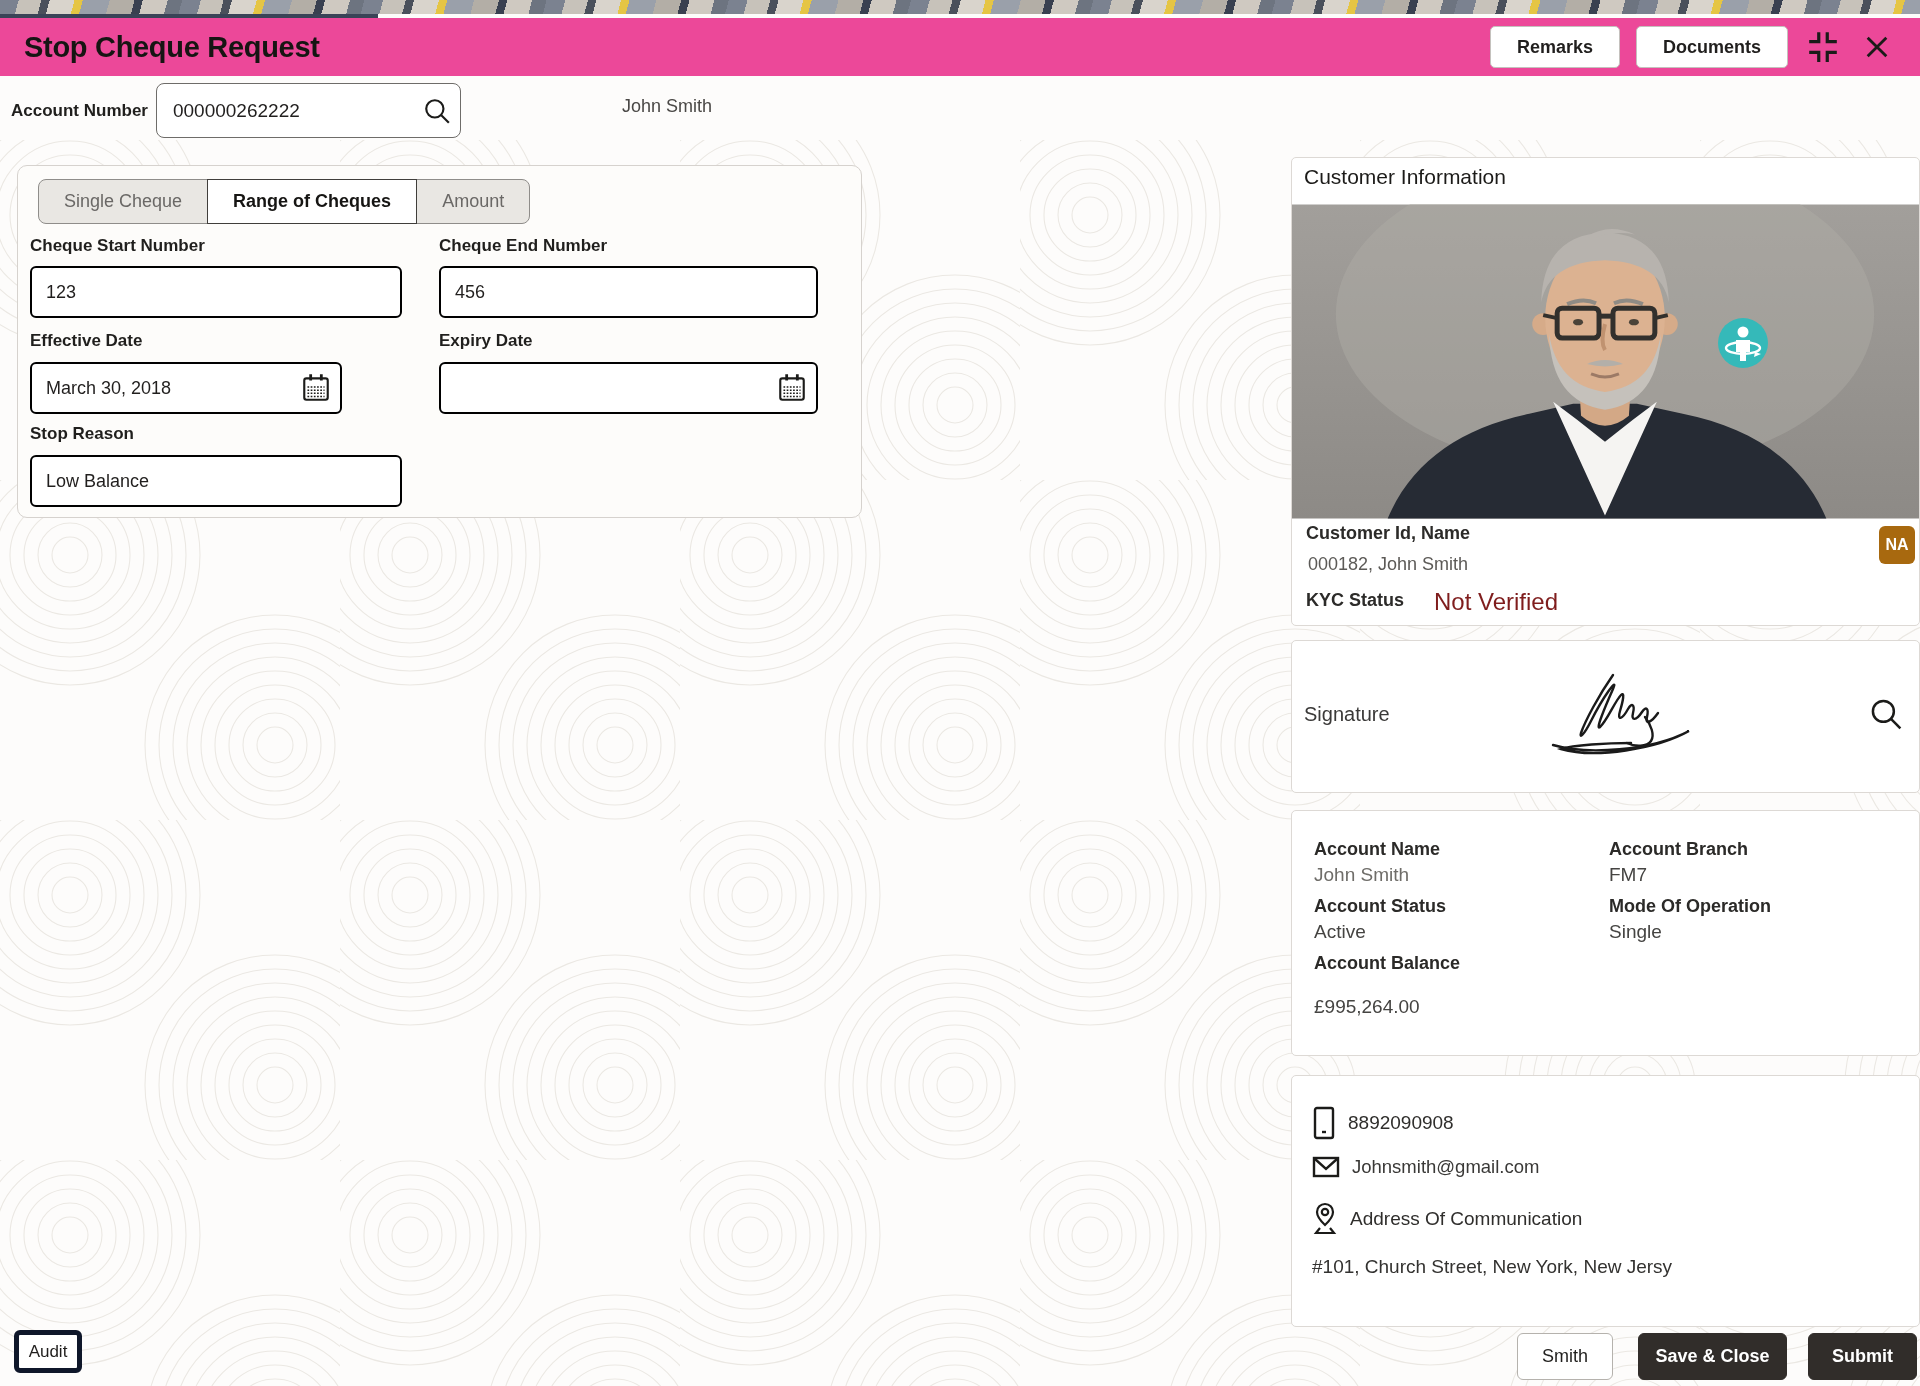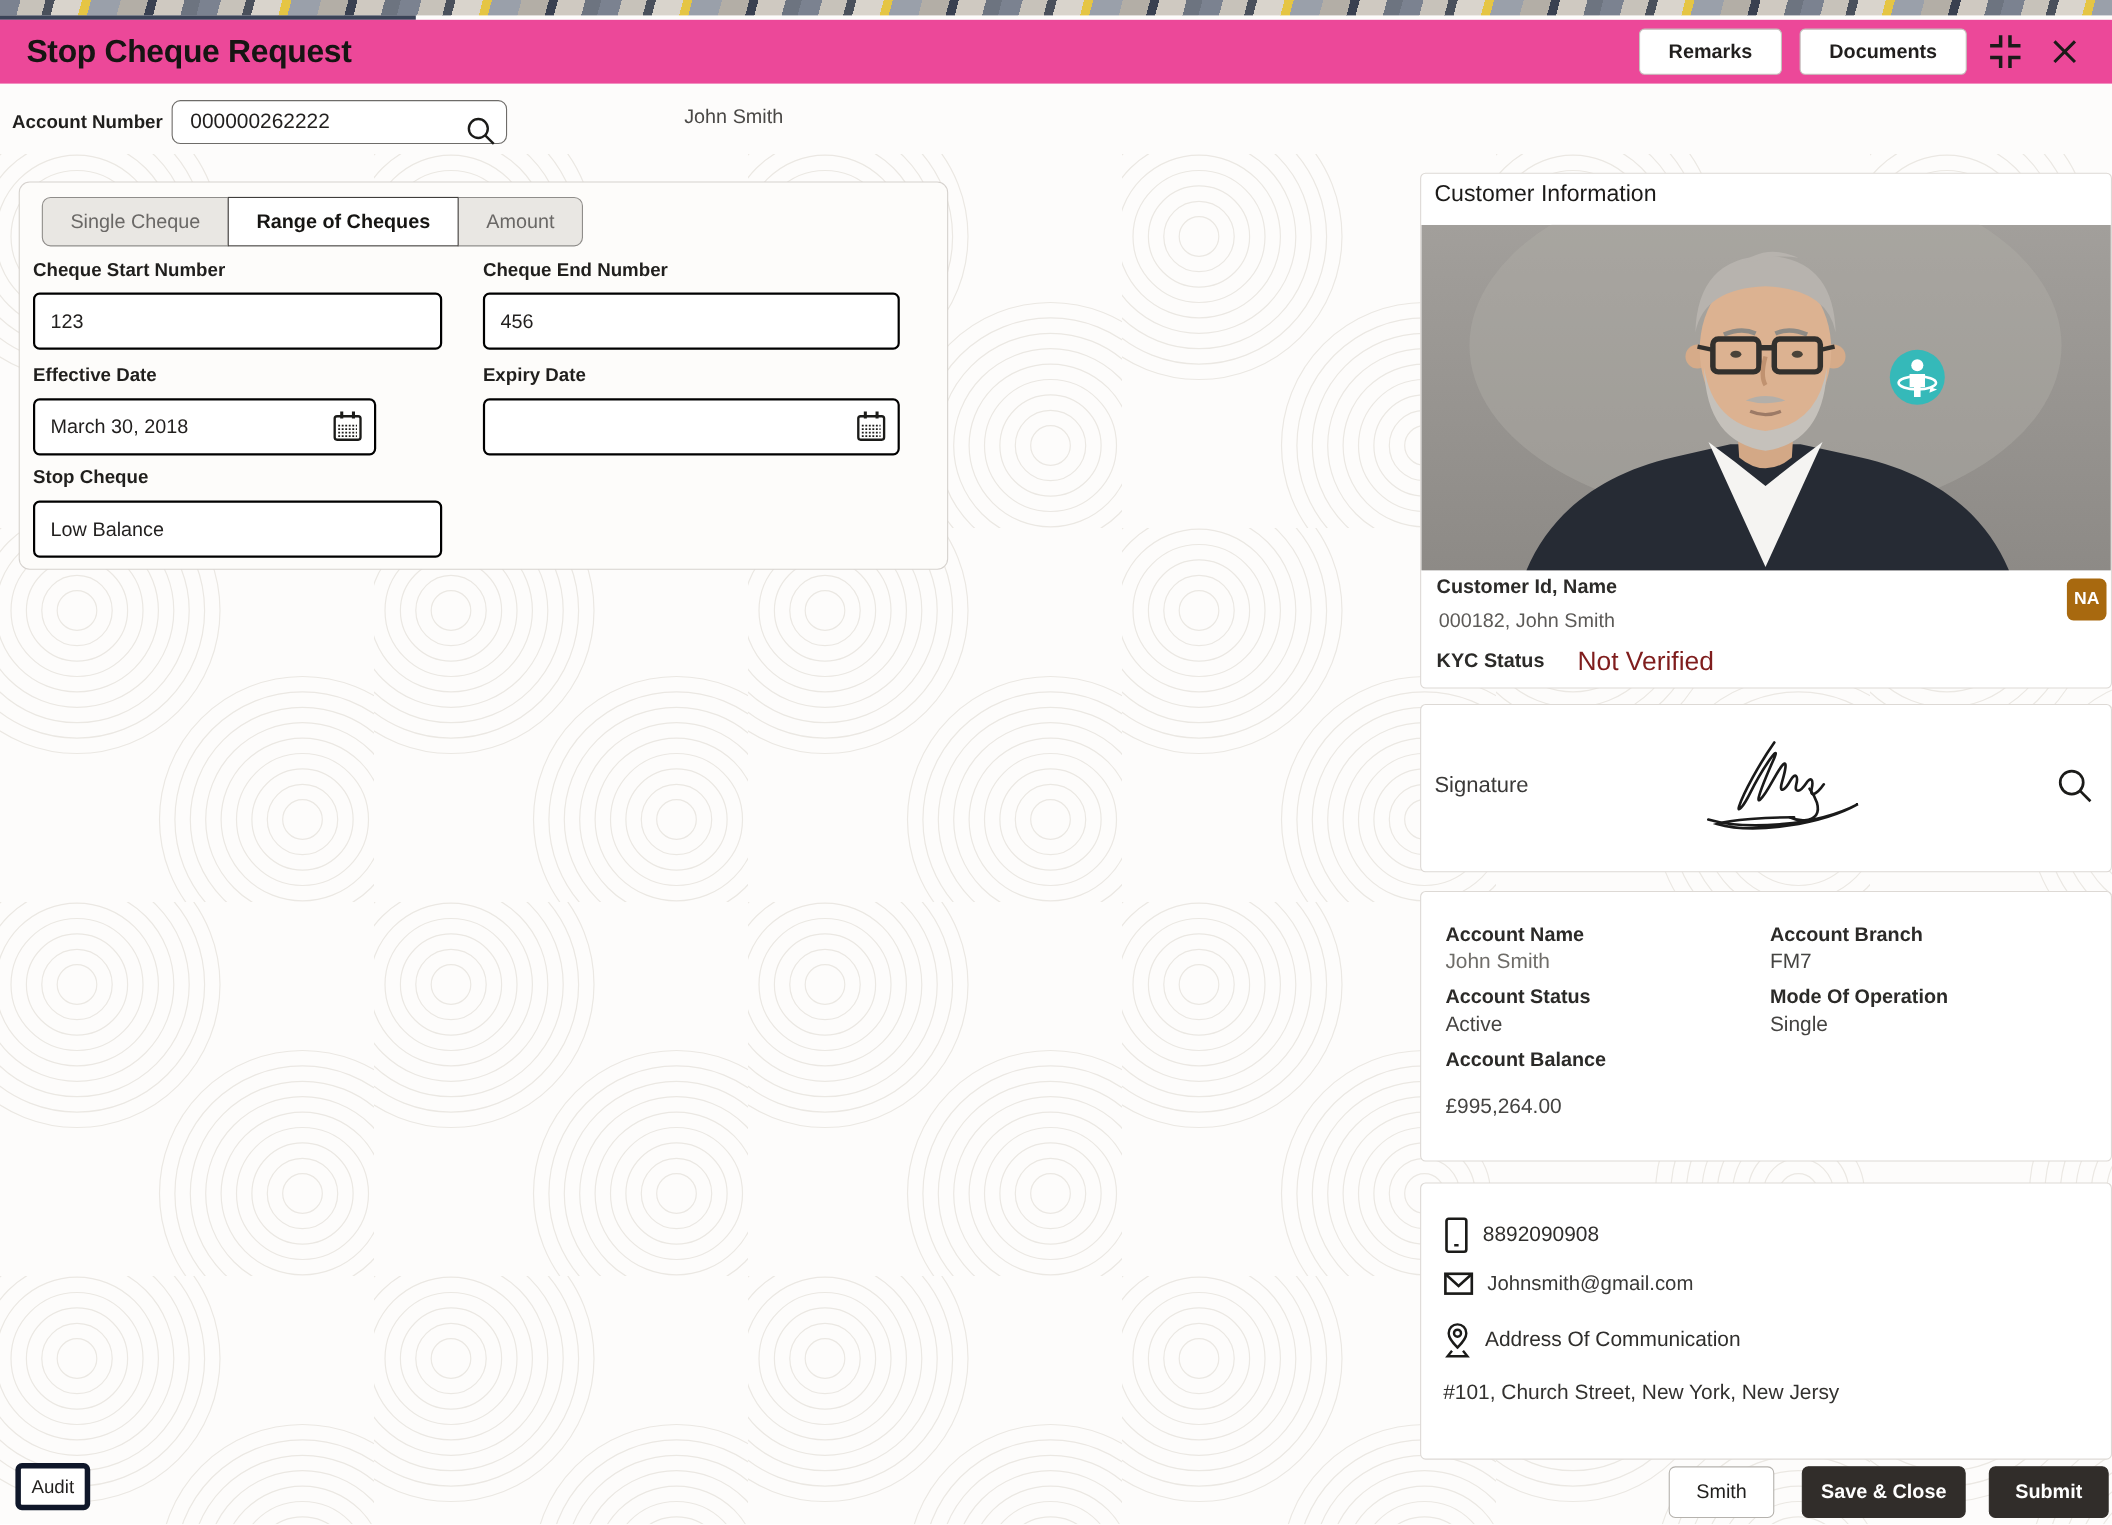--- a/index.html
+++ b/index.html
@@ -24,21 +24,21 @@
   .header-actions { margin-left:auto; display:flex; align-items:center; gap:16px; }
   .btn-outline { height:42px; padding:0 26px; background:#ffffff; border:1px solid #c4c1bd; border-radius:5px;
                  font-size:18px; font-weight:600; color:#211f1e; display:flex; align-items:center; cursor:pointer;
                  font-family:"Liberation Sans", sans-serif; }
   .icon-btn { background:none; border:none; cursor:pointer; display:flex; align-items:center; justify-content:center;
               width:38px; height:38px; }
 
   
   .account-row { position:absolute; left:11px; top:83px; height:55px; display:flex; align-items:center; }
   .account-label { font-size:17px; font-weight:600; color:#201f1d; margin-right:8px; }
-  .account-input-wrap { position:relative; width:305px; height:40px; }
+  .account-input-wrap { position:relative; width:305px; height:55px; }
   .account-input-wrap input { width:100%; height:100%; border:1px solid #6e6c69; border-radius:8px; background:#fff;
       font-size:19px; color:#211f1e; padding:0 46px 0 16px; font-family:"Liberation Sans", sans-serif; }
   .account-search { position:absolute; right:10px; top:14px; width:28px; height:28px; cursor:pointer; }
   .customer-name-top { position:absolute; left:622px; top:96px; font-size:18px; color:#4a4846; }
 
   
   .bg-pattern { position:absolute; left:0; top:140px; z-index:0; }
 
   
   .form-card { position:absolute; left:17px; top:165px; width:845px; height:353px; background:#fdfcfa;
@@ -204,21 +204,21 @@
         <svg width="32" height="32" viewBox="0 0 30 30" fill="none" stroke="#1b1b19" stroke-width="2">
           <rect x="4" y="6" width="22" height="20" rx="2"></rect>
           <path d="M10 2 V8 M20 2 V8" stroke-width="2.6"></path>
           <g stroke="#1b1b19" stroke-width="1.4">
             <path d="M7 14 H23 M7 17 H23 M7 20 H23 M7 23 H23" stroke-dasharray="1.6 1.4"></path>
           </g>
         </svg>
       </span>
     </div>
 
-    <div class="field-label" style="left:12px; top:258px;">Stop Cheque</div>
+    <div class="field-label" style="left:12px; top:258px;">Stop Reason</div>
     <div class="tb-wrap" style="left:12px; top:289px; width:372px;">
       <input class="no-icon" type="text" value="Low Balance" style="">
     </div>
   </div>
 
   <div class="rcard" style="top:157px; height:469px;">
     <div class="ci-heading">Customer Information</div>
 
     <div class="photo">
       <svg width="627" height="315" viewBox="0 0 629 315">

